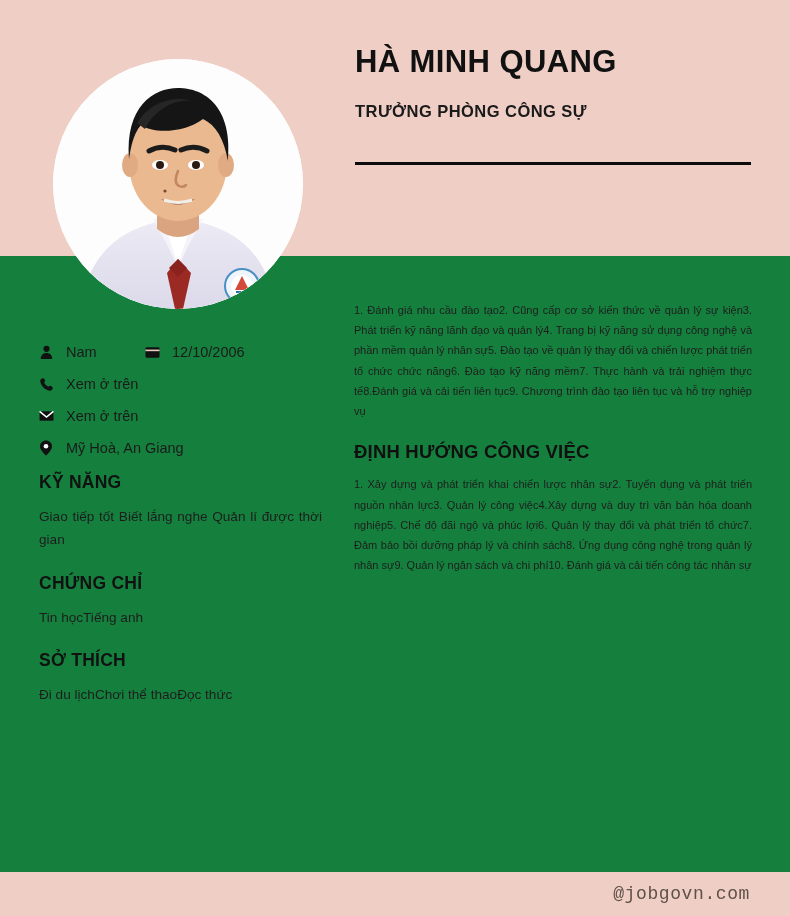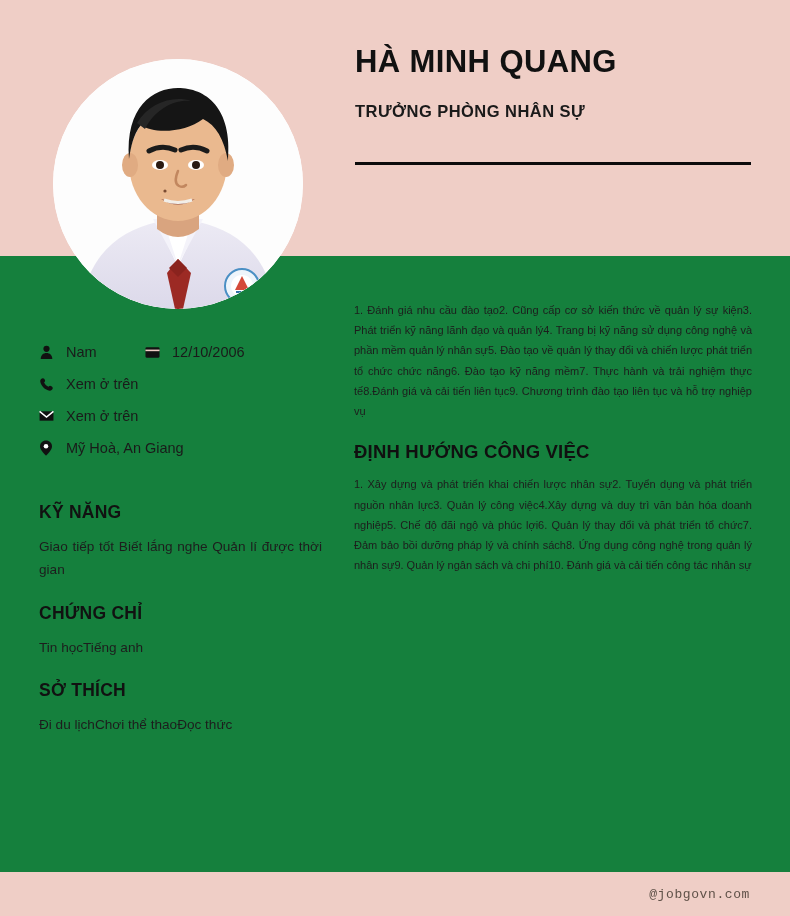--- a/index.html
+++ b/index.html
@@ -93,21 +93,21 @@
   }
 
   .right-col {
     position: absolute;
     left: 354px;
     top: 300px;
     width: 398px;
   }
 
   
-  .contact-list { margin-bottom: 38px; }
+  .contact-list { margin-bottom: 8px; }
 
   .contact-row {
     display: flex;
     align-items: center;
     height: 32px;
   }
 
   .contact-cell {
     display: flex;
     align-items: center;
@@ -177,21 +177,21 @@
     height: 44px;
     background: #efcec6;
   }
 
   .watermark {
     position: absolute;
     right: 40px;
     top: 50%;
     transform: translateY(-50%);
     font-family: "Liberation Mono", "DejaVu Sans Mono", monospace;
-    font-size: 13px;
+    font-size: 18px;
     letter-spacing: 0.6px;
     color: #5f5148;
   }
 </style>
 </head>
 <body>
 
 <div class="page">
 
   <div class="header-band"></div>
@@ -247,21 +247,21 @@
         <path d="M108 140 q17 11 34 0 q-17 6 -34 0 Z" fill="#8e4a40"></path>
         <path d="M111 141 q14 5 28 0" stroke="#f2eee8" stroke-width="3" fill="none"></path>
 
         <circle cx="112" cy="132" r="1.6" fill="#7a4b32"></circle>
       </g>
     </svg>
   </div>
 
   <div class="header-text">
     <div class="full-name">HÀ MINH QUANG</div>
-    <div class="job-title">TRƯỞNG PHÒNG NHÂN SỰ</div>
+    <div class="job-title">TRƯỞNG PHÒNG CÔNG SỰ</div>
   </div>
   <div class="title-rule"></div>
 
   <div class="left-col">
 
     <div class="contact-list">
 
       <div class="contact-row">
         <div class="contact-cell gender">
           <span class="c-icon">

